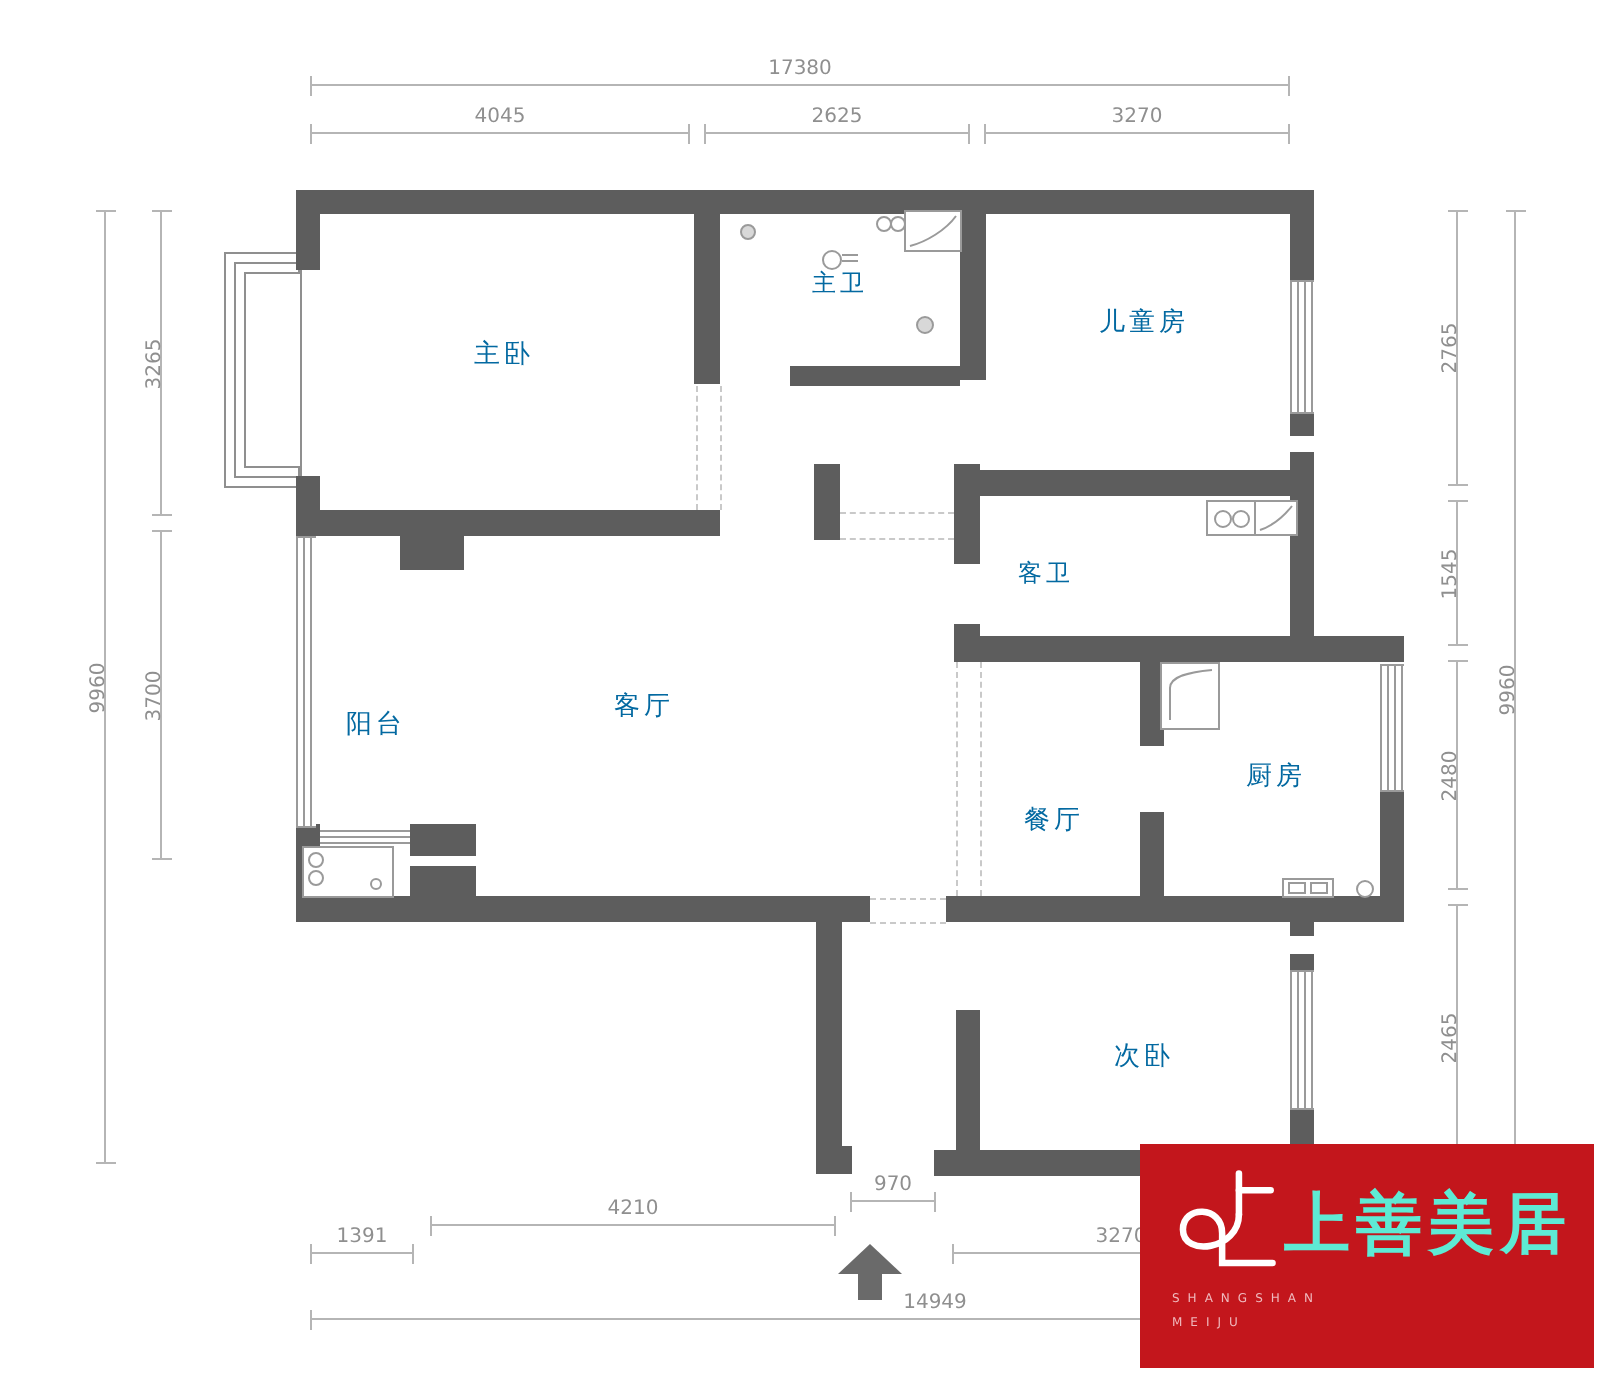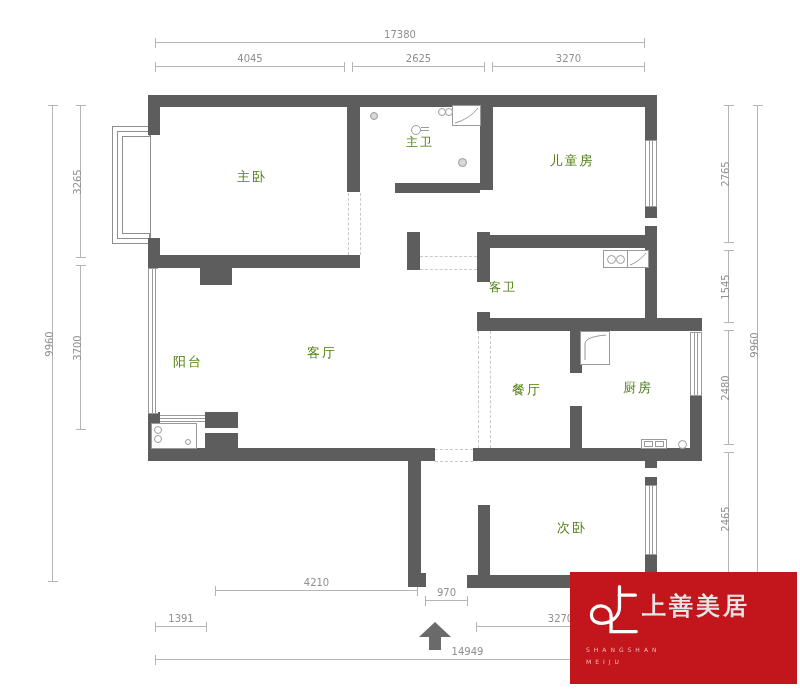--- a/index.html
+++ b/index.html
@@ -16,40 +16,40 @@
   .open-v{position:absolute;z-index:1;border-left:1px dashed #c9c9c9;border-right:1px dashed #c9c9c9;}
   .open-h{position:absolute;z-index:1;border-top:1px dashed #c9c9c9;border-bottom:1px dashed #c9c9c9;}
 
   .bay{position:absolute;z-index:1;}
   .bay .r{position:absolute;border:1px solid #8f8f8f;}
 
   .fix{position:absolute;z-index:2;border:1px solid #9a9a9a;background:#fff;}
   .circ{position:absolute;border:1px solid #9a9a9a;border-radius:50%;background:#fff;z-index:2;}
 
   .room-label{position:absolute;z-index:4;transform:translate(-50%,-50%);
-    font-size:13px;color:#4d7c0f;letter-spacing:2px;white-space:nowrap;}
+    font-size:13px;color:#0369a1;letter-spacing:2px;white-space:nowrap;}
 
   .dim-h{position:absolute;z-index:1;height:0;border-top:1px solid #b5b5b5;}
   .dim-h::before,.dim-h::after{content:"";position:absolute;top:-5px;width:1px;height:10px;background:#b5b5b5;}
   .dim-h::before{left:0;}.dim-h::after{right:0;}
   .dim-h .lbl{position:absolute;left:50%;top:-3px;transform:translate(-50%,-100%);
     font-size:10px;color:#8f8f8f;white-space:nowrap;}
 
   .dim-v{position:absolute;z-index:1;width:0;border-left:1px solid #b5b5b5;}
   .dim-v::before,.dim-v::after{content:"";position:absolute;left:-5px;width:10px;height:1px;background:#b5b5b5;}
   .dim-v::before{top:0;}.dim-v::after{bottom:0;}
   .dim-v .lbl{position:absolute;top:50%;left:0;transform:translate(-16px,-50%) rotate(-90deg);
     font-size:10px;color:#8f8f8f;white-space:nowrap;}
 
   .arrow-up{position:absolute;z-index:2;}
   .arrow-up .tri{width:0;height:0;border-left:16px solid transparent;border-right:16px solid transparent;border-bottom:15px solid #6a6a6a;}
   .arrow-up .stem{position:absolute;left:10px;top:15px;width:12px;height:13px;background:#6a6a6a;}
 
   #logo{position:absolute;left:570px;top:572px;width:227px;height:112px;background:#c3161c;z-index:6;}
-  #logo .brand{position:absolute;left:72px;top:18px;font-size:24px;font-weight:bold;color:#e5e5e5;letter-spacing:3px;}
+  #logo .brand{position:absolute;left:72px;top:18px;font-size:33px;font-weight:bold;color:#5eead4;letter-spacing:3px;}
   #logo .latin{position:absolute;left:16px;font-size:6px;letter-spacing:4px;color:#efb9bd;}
   #logo .l1{top:74px;}  #logo .l2{top:86px;}
   #logo .phone{position:absolute;left:74px;top:66px;font-size:22px;font-weight:bold;color:#fff;letter-spacing:1px;}
   #logo svg{position:absolute;left:14px;top:10px;}
 </style>
 </head>
 <body>
 
 <div id="canvas">
 
@@ -88,21 +88,21 @@
   <div class="dim-v" style="left:728px;top:452px;height:133px;">
       <span class="lbl">2465</span>
     </div>
   <div class="dim-v" style="left:757px;top:105px;height:480px;">
       <span class="lbl">9960</span>
     </div>
 
   <div class="dim-h" style="left:155px;top:626px;width:52px;">
       <span class="lbl">1391</span>
     </div>
-  <div class="dim-h" style="left:215px;top:590px;width:203px;">
+  <div class="dim-h" style="left:215px;top:612px;width:203px;">
       <span class="lbl">4210</span>
     </div>
   <div class="dim-h" style="left:425px;top:600px;width:43px;">
       <span class="lbl">970</span>
     </div>
   <div class="dim-h" style="left:476px;top:626px;width:169px;">
       <span class="lbl">3270</span>
     </div>
   <div class="dim-h" style="left:155px;top:659px;width:625px;">
       <span class="lbl">14949</span>
@@ -193,24 +193,24 @@
 
   <div class="fix" style="left:151px;top:423px;width:44px;height:24px;">
     <div class="circ" style="left:2px;top:2px;width:6px;height:6px;"></div>
     <div class="circ" style="left:2px;top:11px;width:6px;height:6px;"></div>
     <div class="circ" style="left:33px;top:15px;width:4px;height:4px;"></div>
   </div>
 
   <span class="room-label" style="left:252px;top:177px;">主卧</span>
   <span class="room-label" style="left:420px;top:142px;font-size:12px;">主卫</span>
   <span class="room-label" style="left:572px;top:161px;">儿童房</span>
-  <span class="room-label" style="left:503px;top:287px;font-size:12px;text-align:center;">客卫</span>
+  <span class="room-label" style="left:523px;top:287px;font-size:12px;text-align:center;">客卫</span>
   <span class="room-label" style="left:322px;top:353px;">客厅</span>
   <span class="room-label" style="left:188px;top:362px;">阳台</span>
-  <span class="room-label" style="left:527px;top:390px;">餐厅</span>
+  <span class="room-label" style="left:527px;top:410px;">餐厅</span>
   <span class="room-label" style="left:638px;top:388px;">厨房</span>
   <span class="room-label" style="left:572px;top:528px;">次卧</span>
 
   <div class="arrow-up" style="left:419px;top:622px;">
     <div class="tri"></div>
     <div class="stem"></div>
   </div>
 
   <div id="logo">
     <svg width="56" height="58" viewBox="0 0 60 60">

